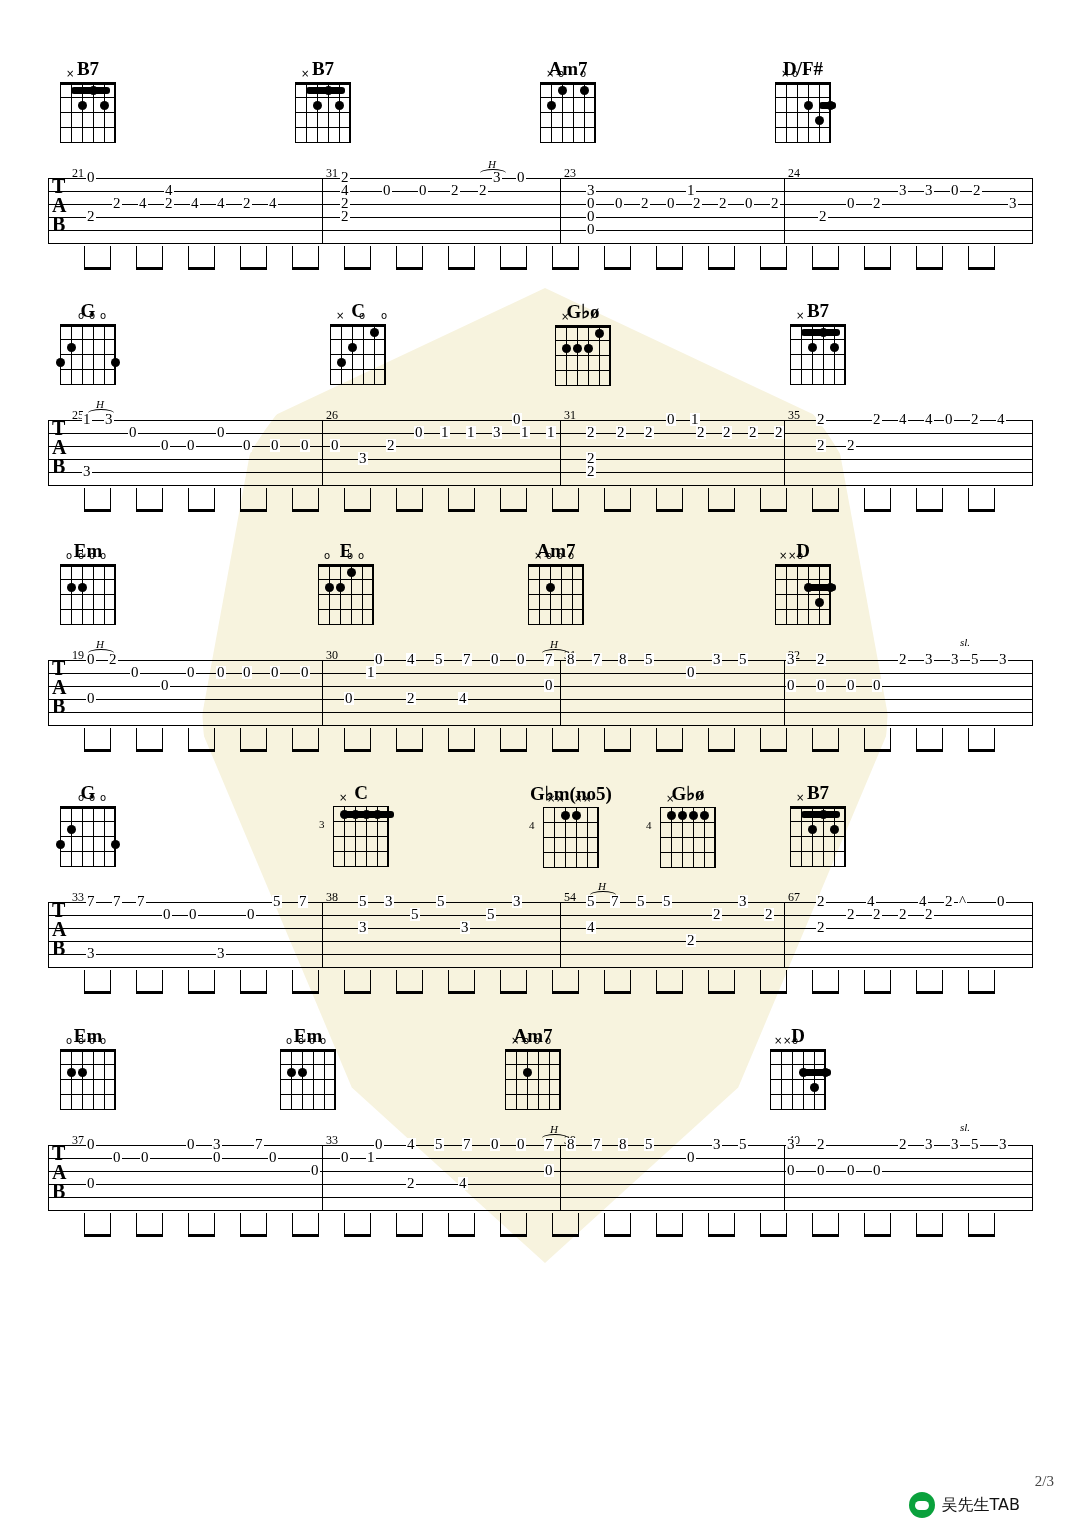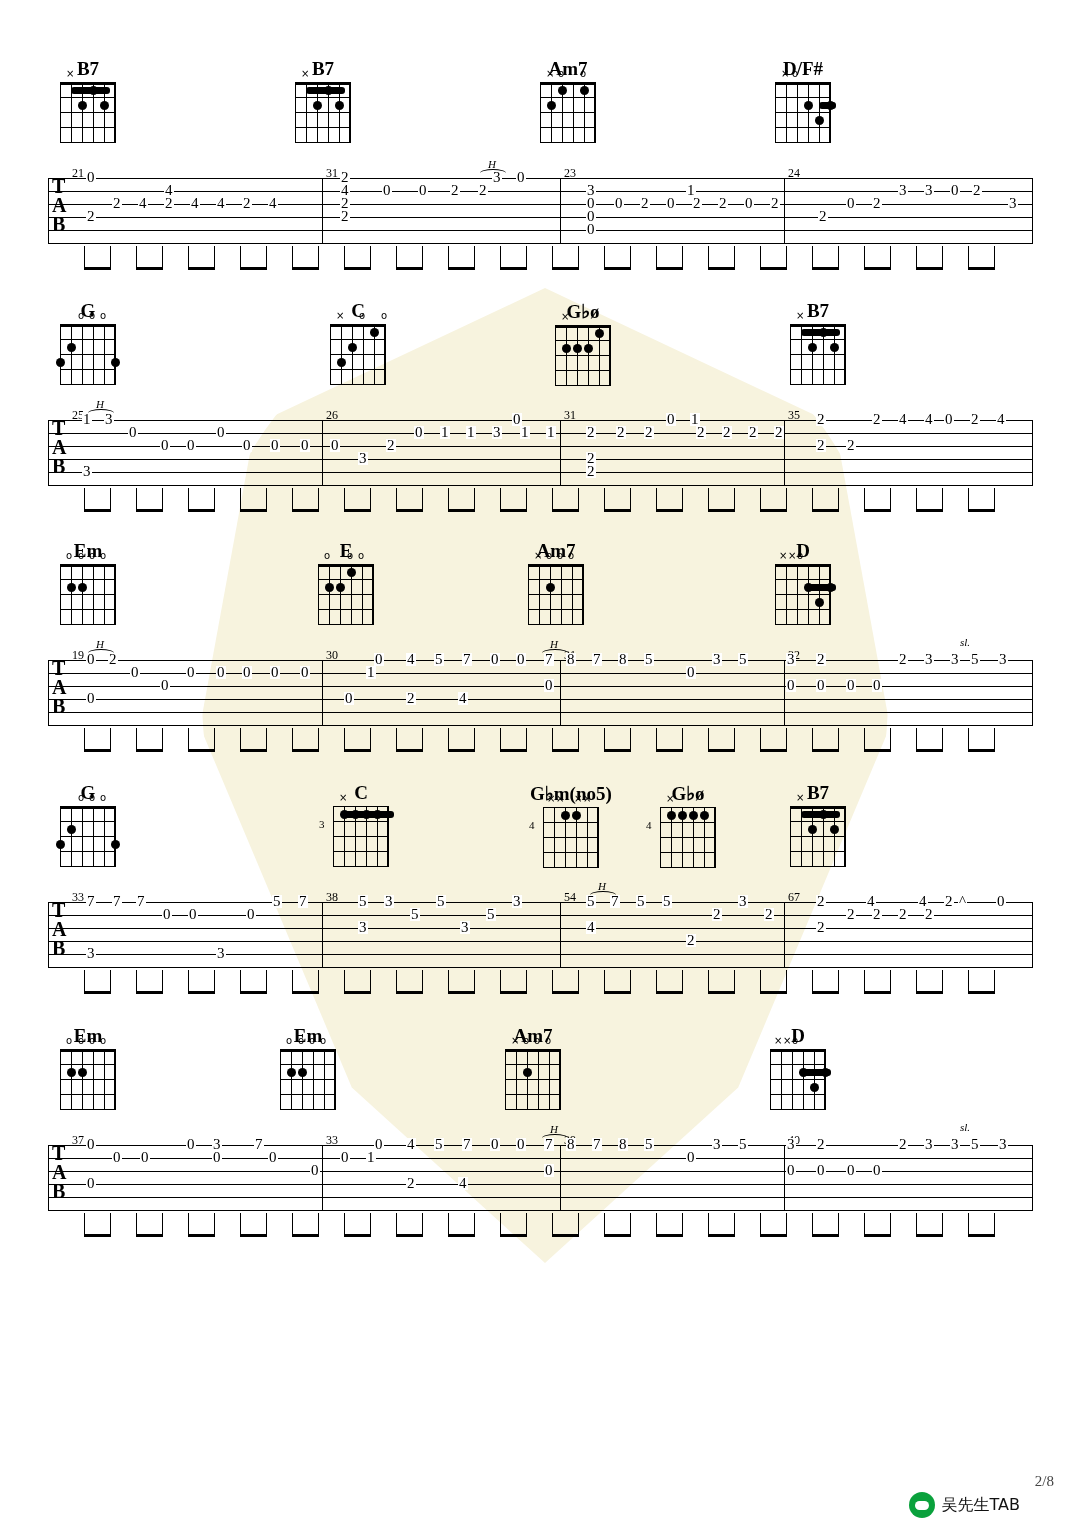--- a/index.html
+++ b/index.html
@@ -1167,14 +1167,14 @@
         <div class="beam" style="left: 968px; width: 27px; top: 89px;"></div>
       </div>
     </div>
   </div>
 
 <div id="footer">
   <div class="wechat">
     <div class="wcicon"></div>
     <div class="wctext">吴先生TAB</div>
   </div>
-  <div class="pageno">2/8</div>
+  <div class="pageno">2/3</div>
 </div>
 
 </body></html>

